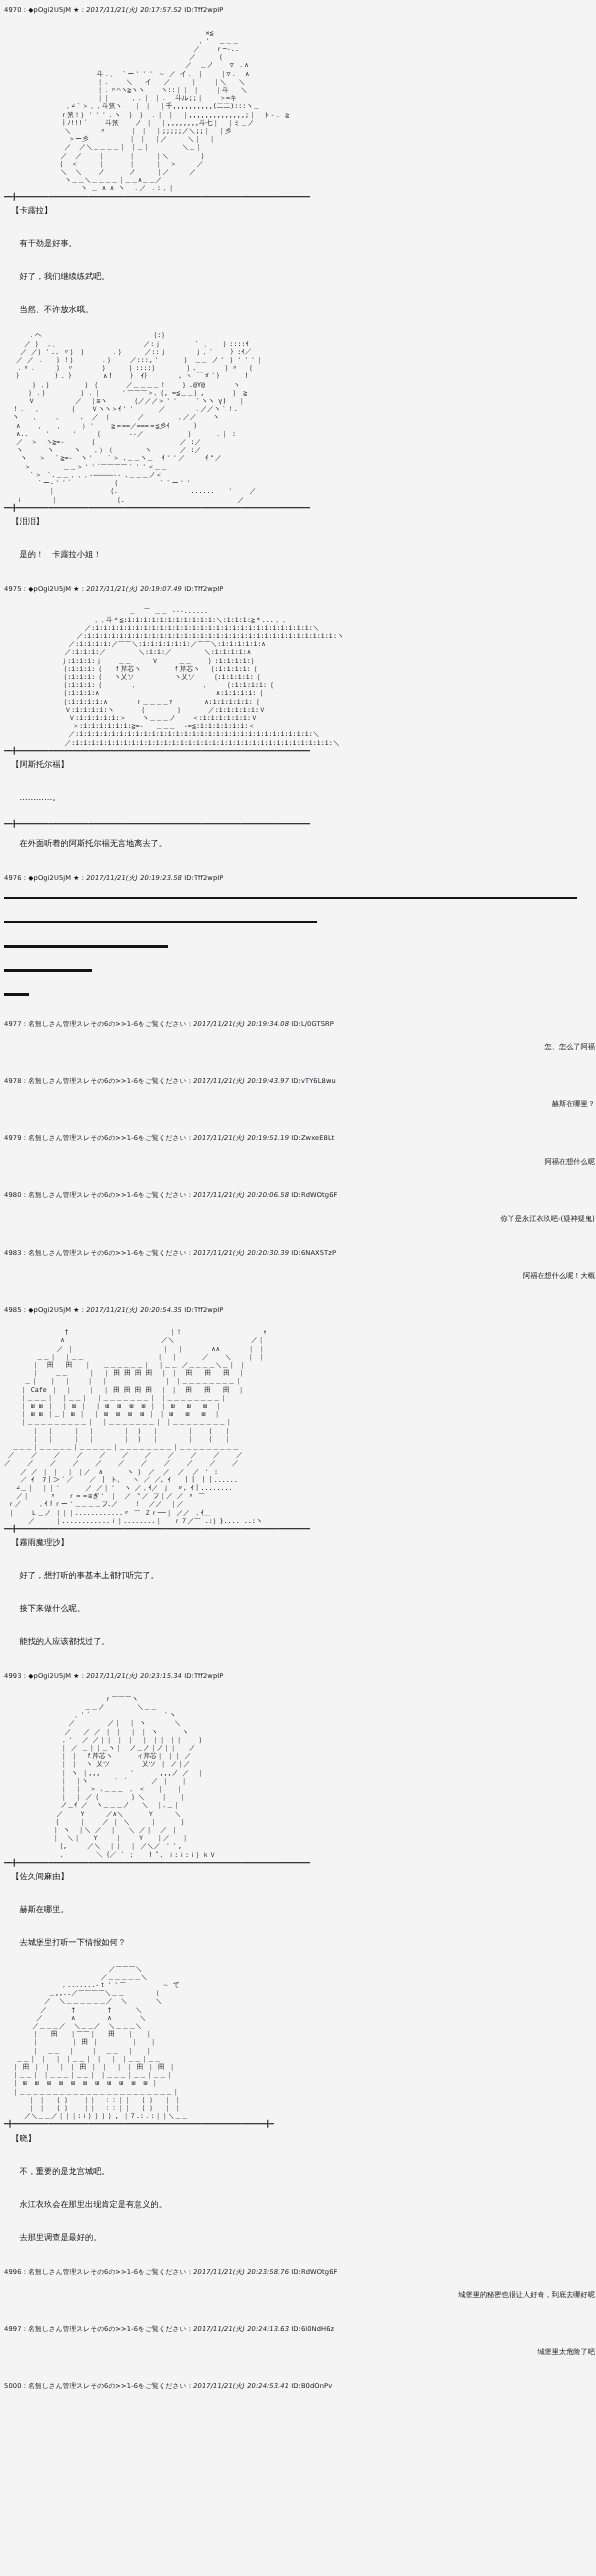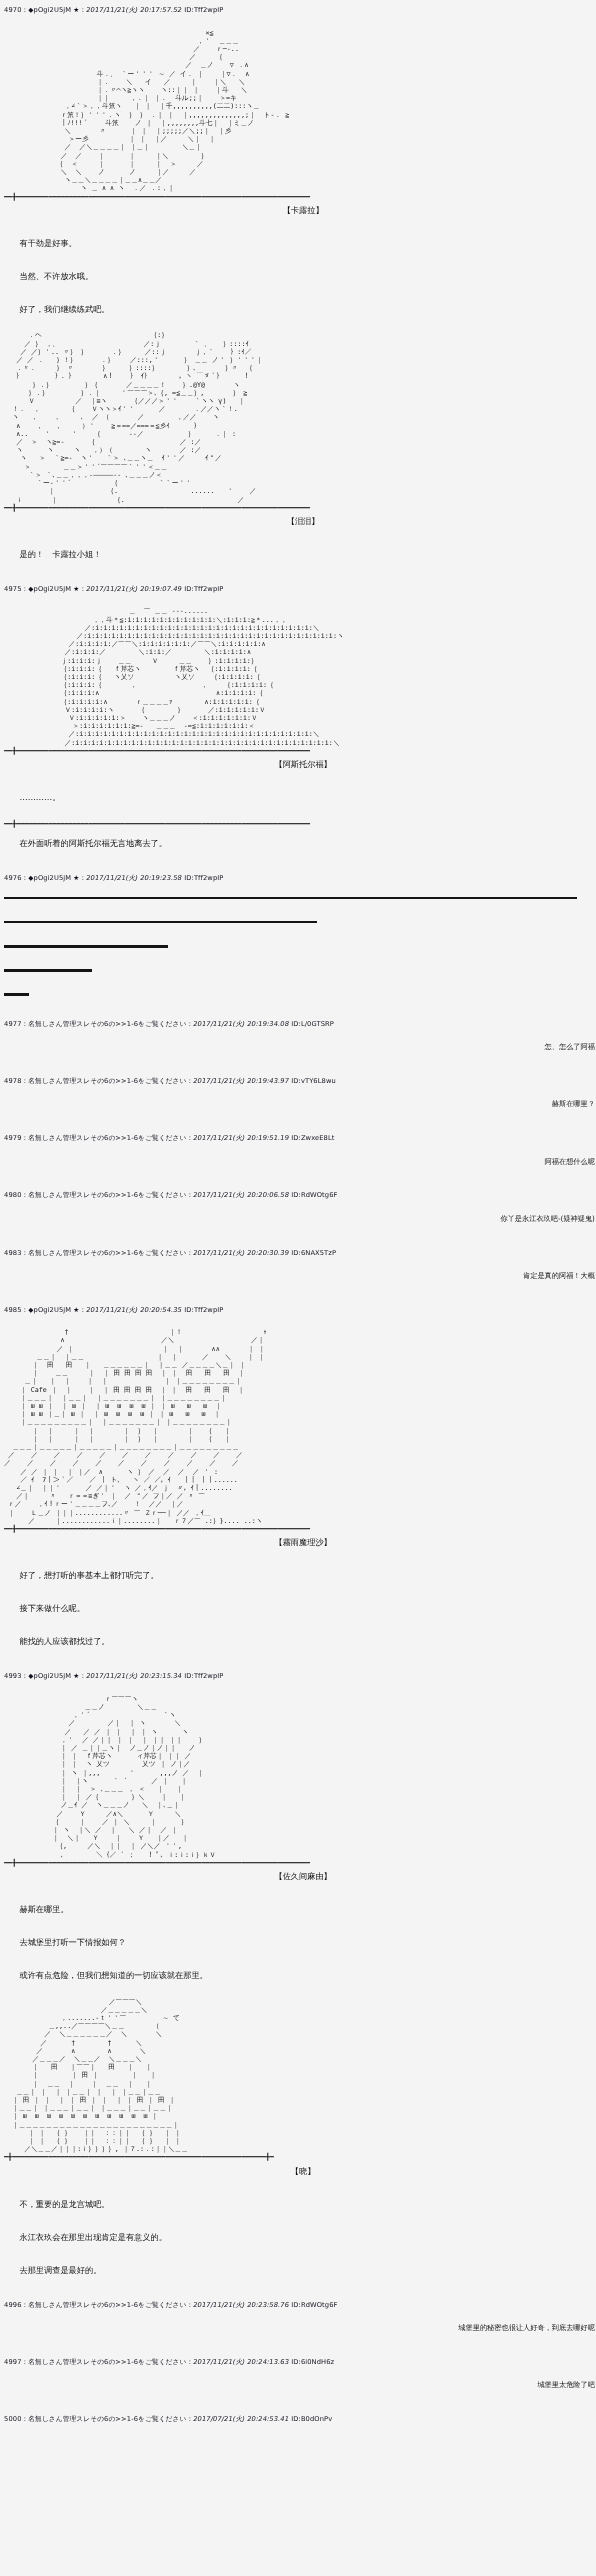--- a/index.html
+++ b/index.html
@@ -41,21 +41,21 @@
     margin:5.2px 0 3.1px 0;
     color:#141414;
     white-space:pre;
   }
   .dialog{
     font-size:8.2px;
     line-height:13px;
     margin:3.1px 0 15.5px 7.2px;
     color:#101010;
   }
-  .dialog .speaker{margin-bottom:0.5px;text-align:center;}
+  .dialog .speaker{margin-bottom:0.5px;}
   .dialog .dline{margin-left:8.2px;margin-top:20px;}
   .narr{
     font-size:8.2px;
     line-height:13px;
     margin:9.3px 0 5.2px 15.5px;
     color:#101010;
   }
   .sbl{
     height:2.6px;
     background:#141414;
@@ -92,22 +92,22 @@
                ／  ／＼＿＿＿＿｜ ｜＿｜        ＼＿｜
               ／  ／    ｜      ｜     ｜＼        ｝
              ｛  ＜     ｜      ｜     ｜  ＞     ／
               ＼  ＼    ノ      ノ     ｜／     ／
                ヽ＿＿＼＿＿＿＿｜＿＿∧＿＿／
                    ヽ ＿ ∧ ∧ ヽ  ．／ ．:，｜
 ━━╋━━━━━━━━━━━━━━━━━━━━━━━━━━━━━━━━━━━━━━━━━━━━━━━━━━━━━━━━━━━━━━━━━━━━━━━━━</pre>
       <div class="dialog">
         <div class="speaker">【卡露拉】</div>
         <div class="dline">有干劲是好事。</div>
+        <div class="dline">好了，我们继续练武吧。</div>
         <div class="dline">当然、不许放水哦。</div>
-        <div class="dline">好了，我们继续练武吧。</div>
       </div>
       <pre class="aa">      ．ヘ                           ｛:｝
      ／ ｝ ，、                     ／:ｊ        ｀ 、   ｝::::ｲ
     ／ ／｝＇.. 〃｝ ｝      ．｝     ／::ｊ       ｊ，｀    ｝:ｲ／
    ／ ／ ．   ｝！｝      ．｝    ／:::,＇      ｝ ＿＿ ノ＇ ｝＇＇＇｜
    ．〃．     ｝ 〃       ｝     ｝::::｝       ｝､       ｝〃  ｛
    ｝        ｝．｝       ∧！    ｝ ｲ｝       ，ヽ ￣ゞ＇｝     ！
        ｝．｝        ｝｛       ／＿＿＿＿！    ｝.@Y@       ヽ
       ｝．｝        ｝．｜     ＇￣￣￣＞､｛, =≦＿＿｝,       ｝ ≧
       Ｖ          ／  ｜≡ヽ      ｛／／／＞＇＇    ｀ヽヽ γ)   ｜
@@ -175,21 +175,21 @@
     <div class="post">
       <div class="ph"><span class="num">4979</span>：<span class="name">名無しさん管理スレその6の&gt;&gt;1-6をご覧ください</span>：<span class="dt">2017/11/21(火) 20:19:51.19</span> <span class="uid">ID:ZwxeE8Lt</span></div>
       <div class="bodyline">阿福在想什么呢</div>
     </div>
     <div class="post">
       <div class="ph"><span class="num">4980</span>：<span class="name">名無しさん管理スレその6の&gt;&gt;1-6をご覧ください</span>：<span class="dt">2017/11/21(火) 20:20:06.58</span> <span class="uid">ID:RdWOtg6F</span></div>
       <div class="bodyline">你丫是永江衣玖吧-(疑神疑鬼)</div>
     </div>
     <div class="post">
       <div class="ph"><span class="num">4983</span>：<span class="name">名無しさん管理スレその6の&gt;&gt;1-6をご覧ください</span>：<span class="dt">2017/11/21(火) 20:20:30.39</span> <span class="uid">ID:6NAX5TzP</span></div>
-      <div class="bodyline">肯定是真的阿福！大概</div>
+      <div class="bodyline">阿福在想什么呢！大概</div>
     </div>
     <div class="post">
       <div class="ph"><span class="num">4985</span>：<span class="name">◆pOgi2U5jM ★</span>：<span class="dt">2017/11/21(火) 20:20:54.35</span> <span class="uid">ID:Tff2wpIP</span></div>
       <pre class="aa">               †                         ｜！                    ↑
               ∧                        ／＼                   ／｜
              ／ ｜                      ｜  ｜       ∧∧       ｜ ｜
         ＿＿｜  ｜＿＿                  ｜  ｜      ／    ＼    ｜ ｜
        ｜  田   田   ｜   ＿＿＿＿＿＿｜  ｜＿＿ ／＿＿＿＿＼＿｜ ｜
        ｜    ＿＿     ｜  ｜ 田 田 田 田  ｜ ｜  田   田   田  ｜
      ＿｜   ｜  ｜    ｜  ｜              ｜ ｜＿＿＿＿＿＿＿＿｜
@@ -238,21 +238,20 @@
             ｛     ｜    ／ ｜ ＼     ｜      ｝
             ｜ ヽ  ｜＼ ／  ｜   ＼ ／｜  ／ ｜
             ｜  ＼｜   Ｙ    ｜    Ｙ   ｜／   ｜
              ｛,     ／＼  ｜｜  ｜ ／＼／ ＇＇,
               ､        ＼｛／ ´ ；   ！＂､ ｉ:ｉ:ｉ｝ｋＶ
 ━━╋━━━━━━━━━━━━━━━━━━━━━━━━━━━━━━━━━━━━━━━━━━━━━━━━━━━━━━━━━━━━━━━━━━━━━━━━━</pre>
       <div class="dialog">
         <div class="speaker">【佐久间麻由】</div>
         <div class="dline">赫斯在哪里。</div>
         <div class="dline">去城堡里打听一下情报如何？</div>
-        <div class="dline">或许有点危险，但我们想知道的一切应该就在那里。</div>
       </div>
       <pre class="aa">                          ／￣￣￣＼
                         ／＿＿＿＿＿＼
               ，.......-ｔ＇＇￣         ～ て
            ＿,,..／￣￣￣￣＼＿＿       （
           ／  ＼＿＿＿＿＿＿／  ＼       ＼
          ／      †        †      ＼
         ／       ∧        ∧       ＼
        ／＿＿＿／  ＼＿＿／  ＼＿＿＿＼
        ｜   田   ｜￣￣｜   田   ｜   ｜
@@ -277,16 +276,16 @@
     </div>
     <div class="post">
       <div class="ph"><span class="num">4996</span>：<span class="name">名無しさん管理スレその6の&gt;&gt;1-6をご覧ください</span>：<span class="dt">2017/11/21(火) 20:23:58.76</span> <span class="uid">ID:RdWOtg6F</span></div>
       <div class="bodyline">城堡里的秘密也很让人好奇，到底去哪好呢</div>
     </div>
     <div class="post">
       <div class="ph"><span class="num">4997</span>：<span class="name">名無しさん管理スレその6の&gt;&gt;1-6をご覧ください</span>：<span class="dt">2017/11/21(火) 20:24:13.63</span> <span class="uid">ID:6i0NdH6z</span></div>
       <div class="bodyline">城堡里太危险了吧</div>
     </div>
     <div class="post">
-      <div class="ph"><span class="num">5000</span>：<span class="name">名無しさん管理スレその6の&gt;&gt;1-6をご覧ください</span>：<span class="dt">2017/07/21(火) 20:24:53.41</span> <span class="uid">ID:B0dOnPv</span></div>
+      <div class="ph"><span class="num">5000</span>：<span class="name">名無しさん管理スレその6の&gt;&gt;1-6をご覧ください</span>：<span class="dt">2017/11/21(火) 20:24:53.41</span> <span class="uid">ID:B0dOnPv</span></div>
     </div>
   </div>
 
 
 </body></html>

